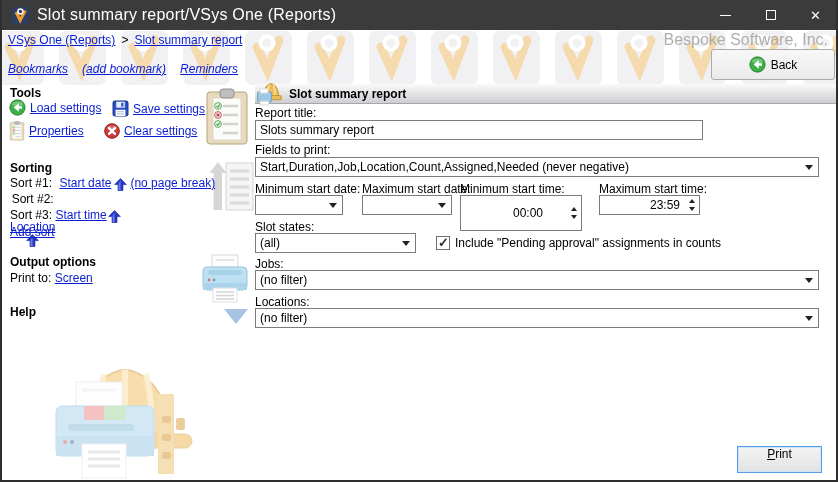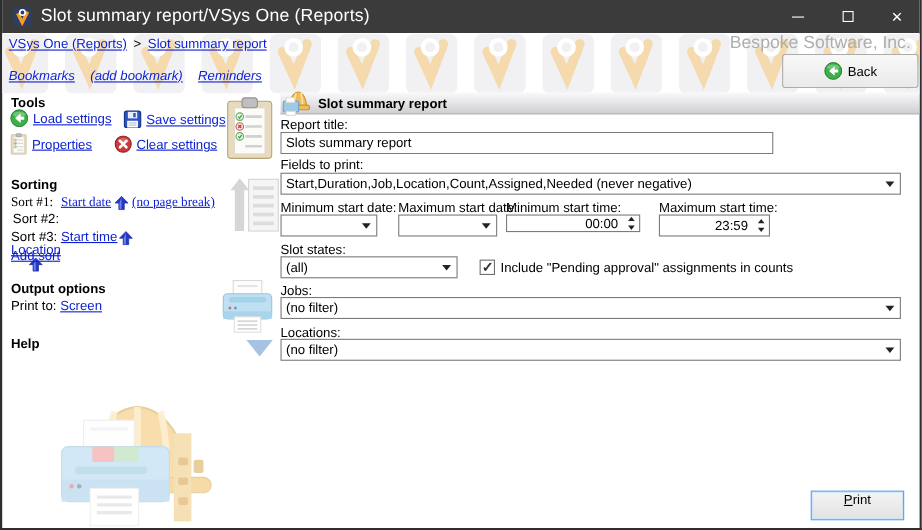--- a/index.html
+++ b/index.html
@@ -226,21 +226,21 @@
     <svg width="16" height="16">
         <use href="#sym-redx"></use>
       </svg>
     <a class="lnk">Clear settings</a>
   </div>
   <svg class="big-ic" style="left:203px; top:88px;" width="44" height="58">
       <use href="#sym-clipboard"></use>
     </svg>
 
   <div class="bold-h" style="left:8px; top:161px;">Sorting</div>
-  <div class="srow" style="left:8px; top:176px; gap:2px;font-family:Liberation Serif, serif;">
+  <div class="srow" style="left:8px; top:176px; gap:2px;">
     <span>Sort #1:</span>&nbsp;
     <a class="lnk">Start date</a>
     <svg class="arrow-up-ic">
         <use href="#sym-uparrow"></use>
       </svg>
     <a class="lnk">(no page break)</a>
   </div>
   <div class="srow" style="left:8px; top:192px; gap:0;flex-direction:column;">
     <span>Sort #2:</span>&nbsp;
     <a class="lnk">Location</a>
@@ -319,21 +319,21 @@
   <div class="field combo" style="left:253px; top:195px; width:88px; height:20px;">
     <span class="val"></span>
     <span class="dd-arrow"></span>
   </div>
   <div class="flabel" style="left:360px; top:182px;">Maximum start date:</div>
   <div class="field combo" style="left:360px; top:195px; width:90px; height:20px;">
     <span class="val"></span>
     <span class="dd-arrow"></span>
   </div>
   <div class="flabel" style="left:458px; top:182px;">Minimum start time:</div>
-  <div class="field spinfield" style="left:458px; top:195px; width:122px; height:16px;">
+  <div class="field spinfield" style="left:458px; top:195px; width:122px; height:36px;gap:19px;">
     <span class="val">00:00</span>
     <span class="spinner">
         <span class="sp-up"></span>
         <span class="sp-dn"></span>
       </span>
   </div>
   <div class="flabel" style="left:597px; top:182px;">Maximum start time:</div>
   <div class="field spinfield" style="left:597px; top:195px; width:101px; height:20px;">
     <span class="val">23:59</span>
     <span class="spinner">

